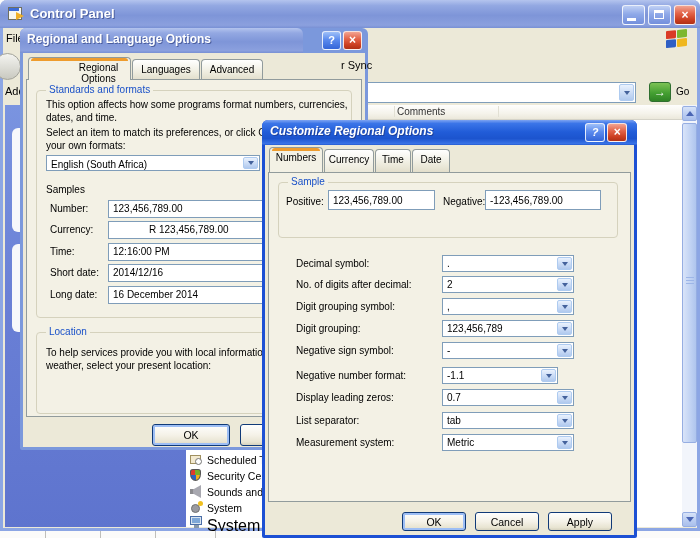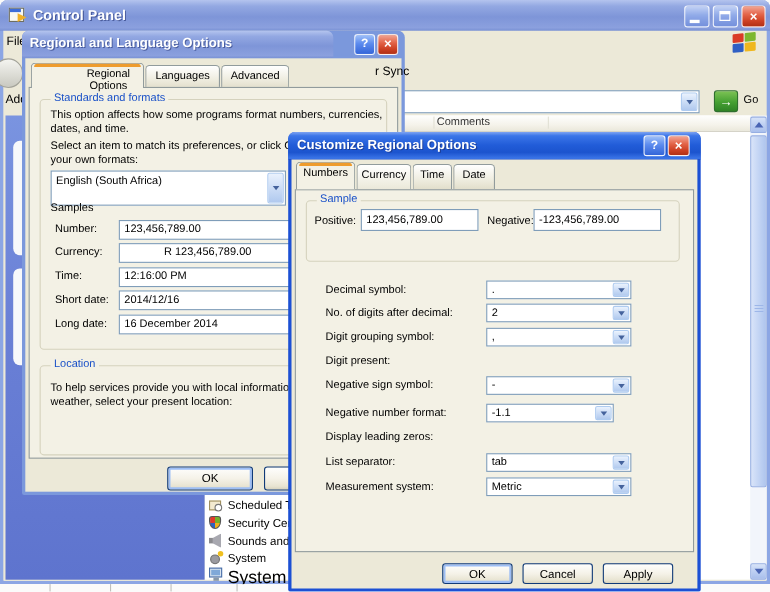--- a/index.html
+++ b/index.html
@@ -2,21 +2,21 @@
 <html><head>
 <meta charset="utf-8">
 <style>
   html,body{margin:0;padding:0;background:#fff;}
   .screen{position:relative;width:700px;height:538px;overflow:hidden;background:#FBFBFA;
           font-family:"Liberation Sans",sans-serif;-webkit-font-smoothing:antialiased;}
   .abs{position:absolute;}
   .lbl{position:absolute;font-size:10px;color:#000;white-space:nowrap;}
   .ml{white-space:pre-line;line-height:13px;}
   
-  .tb-active{background:linear-gradient(180deg,#7EA4F2 0%,#3B75E8 14%,#215CD8 48%,#1C54CE 74%,#3B75E8 96%,#1C50C8 100%);}
+  .tb-active{background:linear-gradient(180deg,#7EA4F2 0%,#3B75E8 14%,#215CD8 48%,#1C54CE 74%,#3B75E8 96%,#1C50C8 100%);font-style:italic;}
   .tb-inactive{background:linear-gradient(180deg,#B4C4EE 0%,#93A8E2 20%,#7E95D8 55%,#8BA0DE 90%,#7890D4 100%);}
   .tb-text{position:absolute;font-size:12px;font-weight:bold;color:#fff;text-shadow:1px 1px 0 rgba(30,45,110,.55);white-space:nowrap;}
   .wbtn{position:absolute;border:1px solid rgba(255,255,255,.85);border-radius:3px;box-sizing:border-box;}
   .wbtn-blue{background:linear-gradient(180deg,#C0D0F4 0%,#8FA9E8 45%,#7490DC 100%);}
   .wbtn-help{background:linear-gradient(180deg,#9FC0F8 0%,#5C8BEE 45%,#3465D8 100%);color:#fff;font-size:11px;font-weight:bold;text-align:center;line-height:17px;}
   .wbtn-close{background:linear-gradient(180deg,#F2A492 0%,#E36449 40%,#CC3F22 75%,#B03015 100%);color:#fff;font-size:12px;font-weight:bold;text-align:center;line-height:17px;}
   
   .tfield{position:absolute;background:#fff;border:1px solid #7F9DB9;box-sizing:border-box;font-size:10px;color:#000;padding:2px 0 0 4px;white-space:nowrap;overflow:hidden;}
   .combo{position:absolute;background:#fff;border:1px solid #7F9DB9;box-sizing:border-box;}
   .cval{position:absolute;left:4px;top:2px;font-size:10px;color:#000;white-space:nowrap;}
@@ -177,21 +177,21 @@
     </div>
 
     <div class="tabpage" style="left:6px;top:51px;width:336px;height:338px;"></div>
 
     <div class="gbx" style="left:16px;top:62px;width:316px;height:228px;z-index:5;"></div>
     <span class="gbl" style="left:26px;top:56px;z-index:6;">Standards and formats</span>
     <span class="lbl ml" style="left:26px;top:70px;z-index:6;">This option affects how some programs format numbers, currencies,
 dates, and time.</span>
     <span class="lbl ml" style="left:26px;top:98px;z-index:6;">Select an item to match its preferences, or click Customize to choose
 your own formats:</span>
-    <div class="combo" style="left:26px;top:127px;width:214px;height:32px;z-index:6;">
+    <div class="combo" style="left:26px;top:127px;width:214px;height:16px;z-index:6;">
       <span class="cval" style="top:3px;">English (South Africa)</span>
       <span class="cbtn">
           <span class="chev"></span>
         </span>
     </div>
     <span class="lbl" style="left:26px;top:156px;z-index:6;">Samples</span>
 
     <span class="lbl" style="left:30px;top:175px;z-index:6;">Number:</span>
     <div class="tfield" style="left:88px;top:172px;width:234px;height:18px;z-index:6;"><span>123,456,789.00</span></div>
 
@@ -268,39 +268,51 @@
     </div>
 
     <span class="lbl" style="left:34px;top:181px;z-index:6;">Digit grouping symbol:</span>
     <div class="combo" style="left:180px;top:178px;width:132px;height:17px;z-index:6;">
       <span class="cval">,</span>
       <span class="cbtn">
           <span class="chev"></span>
         </span>
     </div>
 
-    <span class="lbl" style="left:34px;top:203px;z-index:6;">Digit present:</span>
+    <span class="lbl" style="left:34px;top:203px;z-index:6;">Digit grouping:</span>
+    <div class="combo" style="left:180px;top:200px;width:132px;height:17px;z-index:6;">
+      <span class="cval">123,456,789</span>
+      <span class="cbtn">
+          <span class="chev"></span>
+        </span>
+    </div>
 
     <span class="lbl" style="left:34px;top:225px;z-index:6;">Negative sign symbol:</span>
     <div class="combo" style="left:180px;top:222px;width:132px;height:17px;z-index:6;">
       <span class="cval">-</span>
       <span class="cbtn">
           <span class="chev"></span>
         </span>
     </div>
 
     <span class="lbl" style="left:34px;top:250px;z-index:6;">Negative number format:</span>
     <div class="combo" style="left:180px;top:247px;width:116px;height:17px;z-index:6;">
       <span class="cval">-1.1</span>
       <span class="cbtn">
           <span class="chev"></span>
         </span>
     </div>
 
     <span class="lbl" style="left:34px;top:272px;z-index:6;">Display leading zeros:</span>
+    <div class="combo" style="left:180px;top:269px;width:132px;height:17px;z-index:6;">
+      <span class="cval">0.7</span>
+      <span class="cbtn">
+          <span class="chev"></span>
+        </span>
+    </div>
 
     <span class="lbl" style="left:34px;top:295px;z-index:6;">List separator:</span>
     <div class="combo" style="left:180px;top:292px;width:132px;height:17px;z-index:6;">
       <span class="cval">tab</span>
       <span class="cbtn">
           <span class="chev"></span>
         </span>
     </div>
 
     <span class="lbl" style="left:34px;top:317px;z-index:6;">Measurement system:</span>

